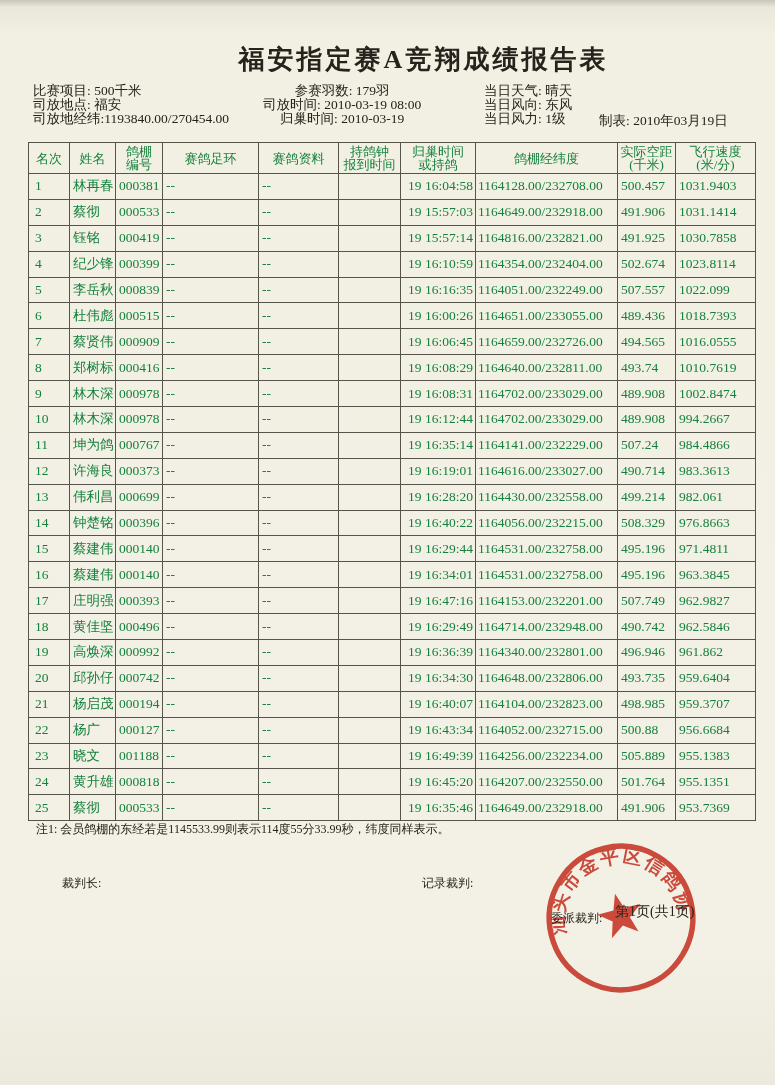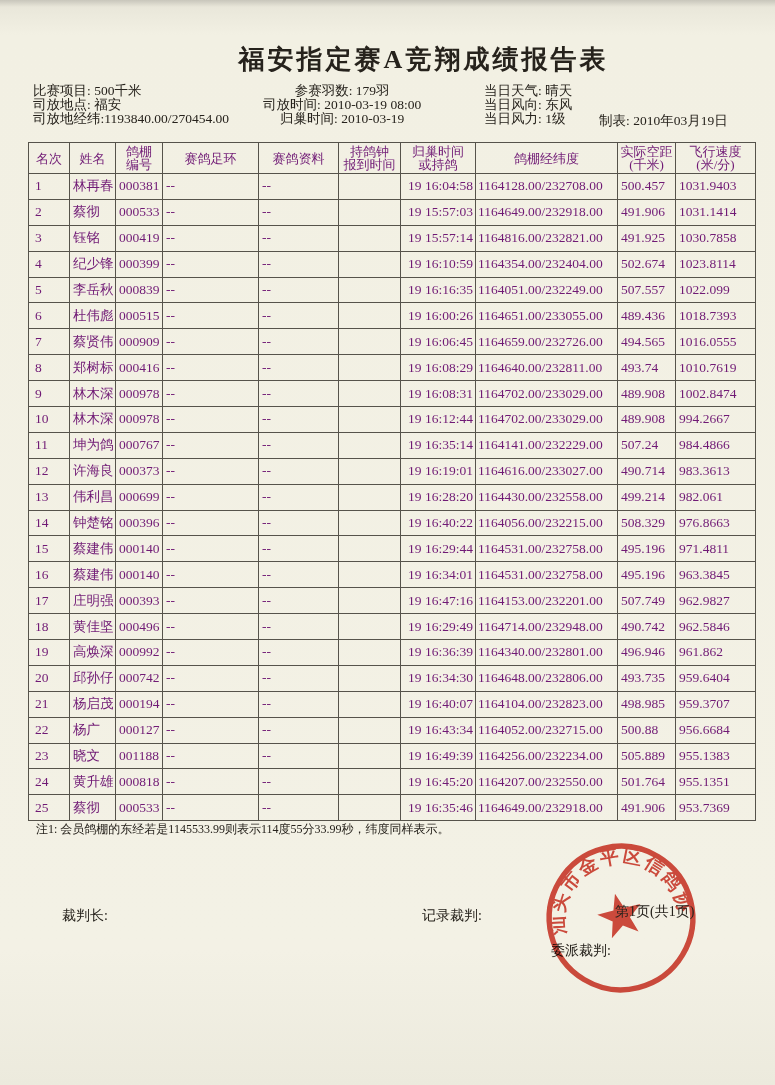--- a/index.html
+++ b/index.html
@@ -15,37 +15,37 @@
   }
   .info-col{position:absolute;font-size:13.5px;line-height:14px;white-space:nowrap;}
   .info-line{height:14px;}
   #info-col1{left:33px;top:84px;}
   #info-col2{left:263px;top:84px;text-align:center;}
   #info-col3{left:484px;top:84px;}
   #made-by{position:absolute;left:599px;top:112px;font-size:13.5px;white-space:nowrap;}
   table.results{
     position:absolute;left:28px;top:142px;width:727px;
     border-collapse:collapse;table-layout:fixed;
-    font-size:13.5px;color:#701a75;
+    font-size:13.5px;color:#15803d;
   }
   table.results th,table.results td{
     border:1px solid #56534b;overflow:hidden;
   }
   table.results th{
     white-space:pre-line;font-weight:normal;font-size:13px;line-height:13px;
     text-align:center;vertical-align:middle;height:28px;padding:1px 0;
   }
   table.results td{
     white-space:nowrap;vertical-align:middle;padding:0 3px;height:24.9px;
   }
   table.results td:nth-child(1){padding-left:6px;}
   table.results td:nth-child(7){text-align:right;padding-right:2px;}
   table.results td:nth-child(8){padding:0 2px;}
   .notes{position:absolute;left:36px;top:822px;font-size:12px;line-height:15px;white-space:nowrap;}
-  .sig{position:absolute;font-size:14px;white-space:nowrap;margin-top:32px;}
+  .sig{position:absolute;font-size:12px;white-space:nowrap;}
   #sig-chief{left:62px;top:875px;}
   #sig-record{left:422px;top:875px;}
   #sig-appointed{left:551px;top:910px;text-align:center;}
   #page-num{position:absolute;left:615px;top:903px;font-size:14px;white-space:nowrap;z-index:3;}
   #stamp{
     position:absolute;left:543px;top:840px;width:156px;height:156px;
     z-index:2;opacity:0.88;transform:rotate(-14deg);
     mix-blend-mode:multiply;
   }
 </style>

